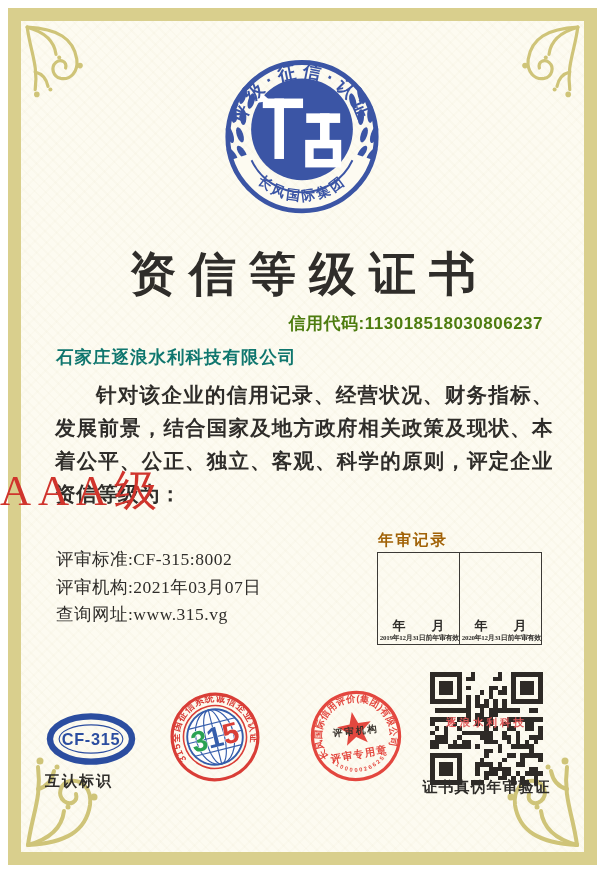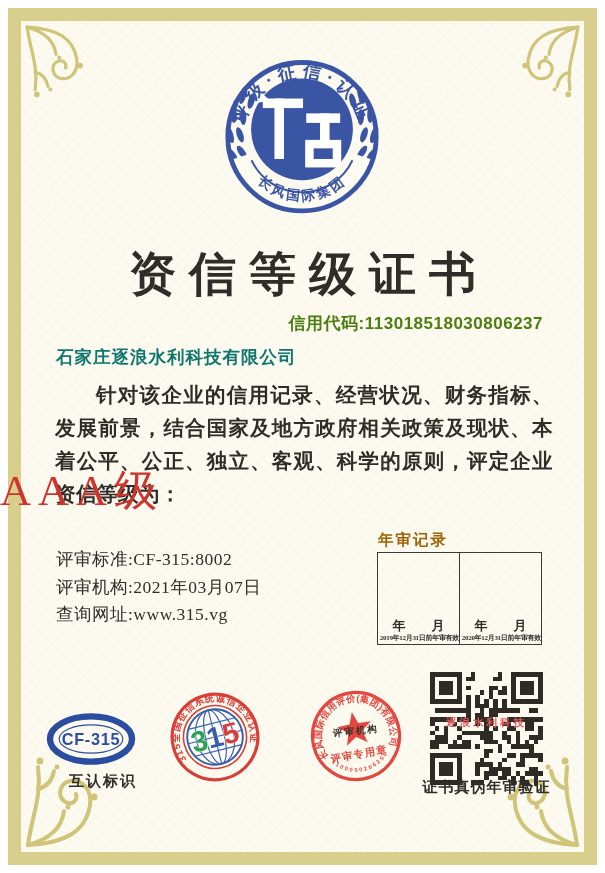--- a/index.html
+++ b/index.html
@@ -64,21 +64,21 @@
     font-family:"Liberation Serif","DejaVu Serif",serif;
     font-size:13px;font-weight:bold;color:#2f2d2a;
   }
   .annual-note{
     position:absolute;bottom:1px;left:0;right:0;text-align:right;
     font-family:"Liberation Serif","DejaVu Serif",serif;
     font-size:7px;font-weight:bold;color:#2f2d2a;white-space:nowrap;letter-spacing:-.3px;
   }
   .cf315{left:45px;top:707px;width:92px;height:64px;}
   .cf315-caption{
-    left:45px;top:772px;width:92px;text-align:right;
+    left:45px;top:772px;width:92px;text-align:left;
     font-family:"Liberation Serif","DejaVu Serif",serif;
     font-size:15px;font-weight:bold;color:#2f2d2a;letter-spacing:2px;
   }
   .globe-stamp{left:152px;top:674px;width:126px;height:126px;}
   .review-stamp{left:292px;top:672px;width:128px;height:128px;}
   .qr-wrap{left:430px;top:672px;width:113px;height:113px;}
   .qr-overlay{
     position:absolute;left:0;right:0;top:44px;text-align:center;
     color:#e05858;font-size:10.5px;font-weight:bold;letter-spacing:3px;
   }

